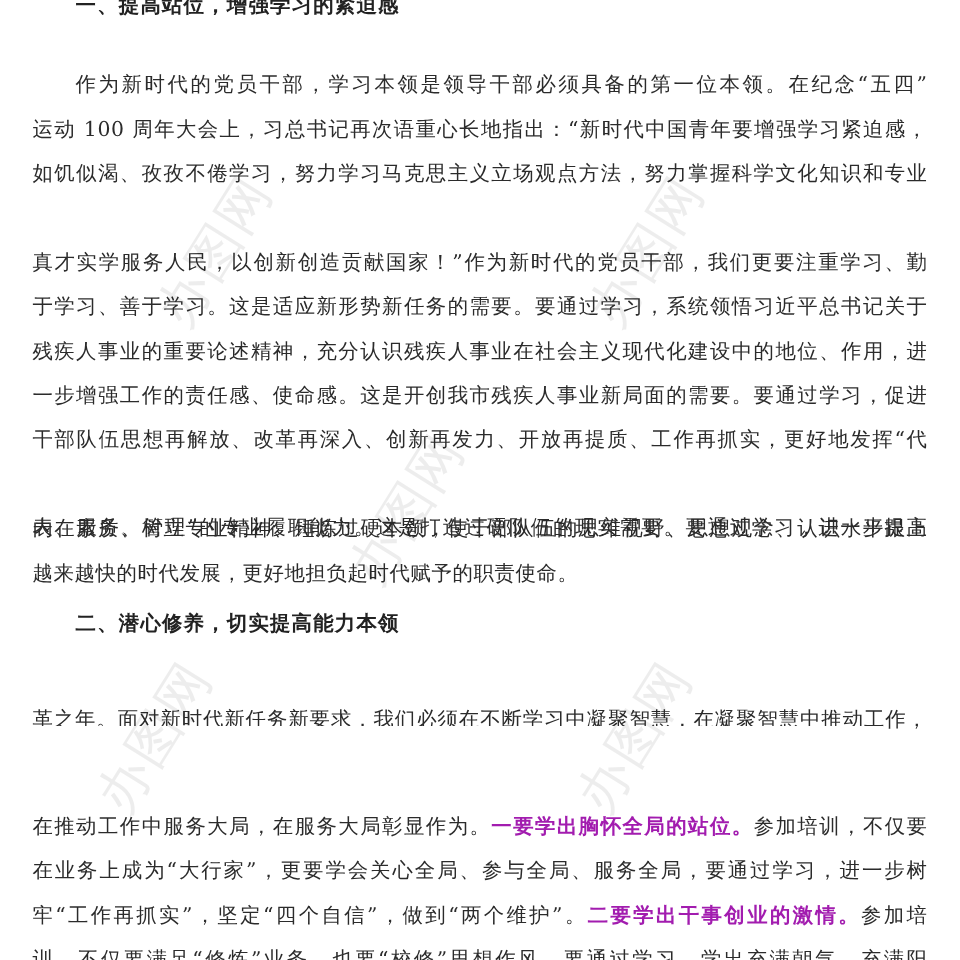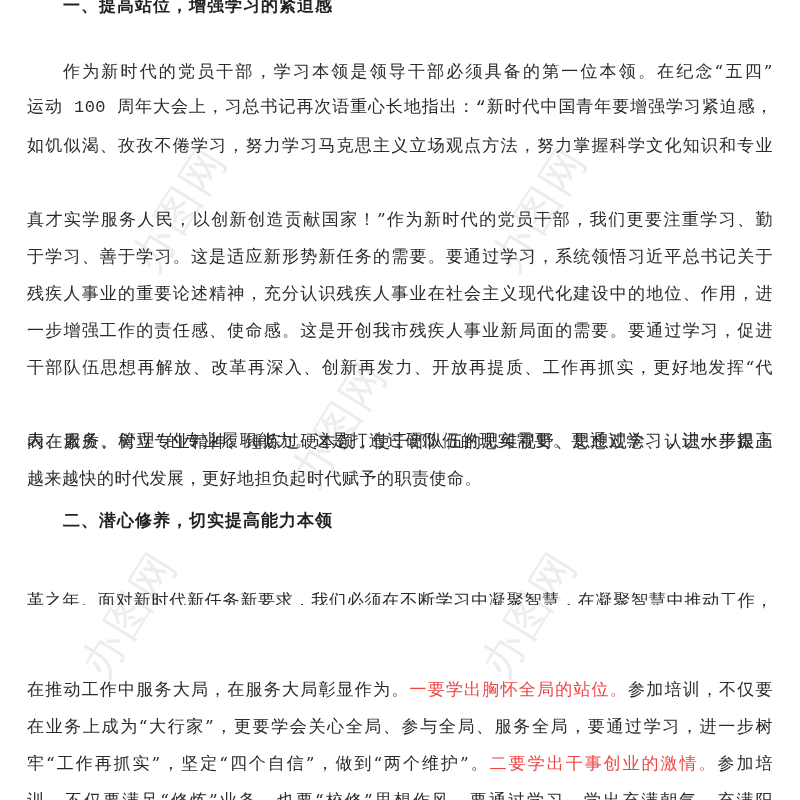--- a/index.html
+++ b/index.html
@@ -45,42 +45,42 @@
     .heading {
       position: absolute;
       left: 63px;
       font-size: 17px;
       line-height: 30px;
       font-weight: bold;
       letter-spacing: 1px;
       white-space: nowrap;
       color: #222;
     }
-    .b { font-weight: normal; color: #ef4444; }
+    .b { font-weight: bold; color: #a21caf; }
     .watermark {
       position: absolute;
       font-family: "DejaVu Sans", "Liberation Sans", sans-serif;
       font-size: 44px;
       color: rgba(0,0,0,0.07);
       transform: rotate(-58deg);
       transform-origin: center;
       white-space: nowrap;
       pointer-events: none;
       letter-spacing: 2px;
     }
     .clip-top { clip-path: inset(7px 0 0 0); }
   </style>
 </head>
 <body>
 
 <div class="page page-1">
   <div class="heading clip-top" style="top:-10px;">一、提高站位，增强学习的紧迫感</div>
 
   <div class="line indent" style="top:56px;">作为新时代的党员干部，学习本领是领导干部必须具备的第一位本领。在纪念“五四”</div>
-  <div class="line" style="top:93px;font-family:Liberation Mono, monospace;">运动 100 周年大会上，习总书记再次语重心长地指出：“新时代中国青年要增强学习紧迫感，</div>
+  <div class="line" style="top:93px;">运动 100 周年大会上，习总书记再次语重心长地指出：“新时代中国青年要增强学习紧迫感，</div>
   <div class="line" style="top:130px;">如饥似渴、孜孜不倦学习，努力学习马克思主义立场观点方法，努力掌握科学文化知识和专业</div>
   <div class="line" style="top:204px;">真才实学服务人民，以创新创造贡献国家！”作为新时代的党员干部，我们更要注重学习、勤</div>
   <div class="line" style="top:241px;">于学习、善于学习。这是适应新形势新任务的需要。要通过学习，系统领悟习近平总书记关于</div>
   <div class="line" style="top:278px;">残疾人事业的重要论述精神，充分认识残疾人事业在社会主义现代化建设中的地位、作用，进</div>
   <div class="line" style="top:315px;">一步增强工作的责任感、使命感。这是开创我市残疾人事业新局面的需要。要通过学习，促进</div>
   <div class="line" style="top:352px;">干部队伍思想再解放、改革再深入、创新再发力、开放再提质、工作再抓实，更好地发挥“代</div>
   <div class="line" style="top:389px;margin-top:36px;">表、服务、管理”的专业履职能力。这是打造过硬队伍的现实需要。要通过学习，进一步提高</div>
   <div class="line" style="top:426px;">内在素质、树立专业精神、锤炼过硬本领，使干部队伍的思维视野、思想观念、认识水平跟上</div>
   <div class="line last" style="top:463px;">越来越快的时代发展，更好地担负起时代赋予的职责使命。</div>
 

